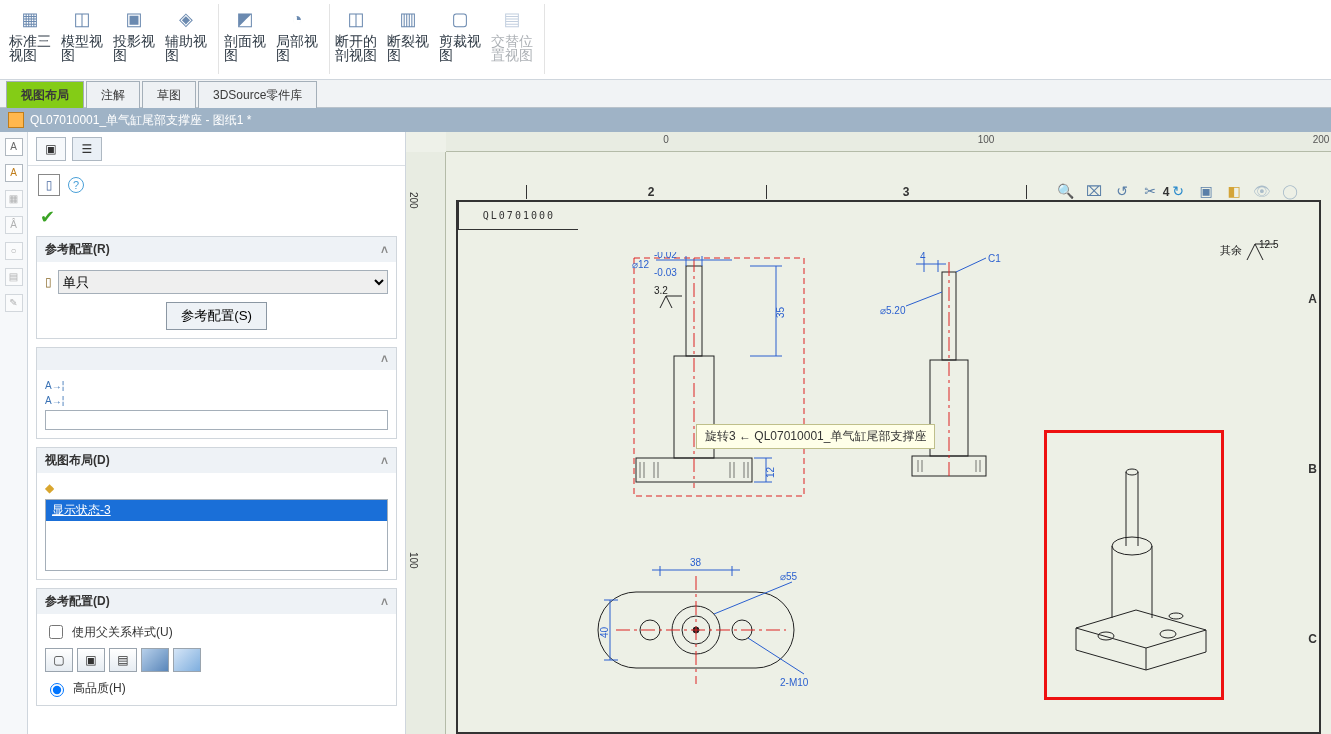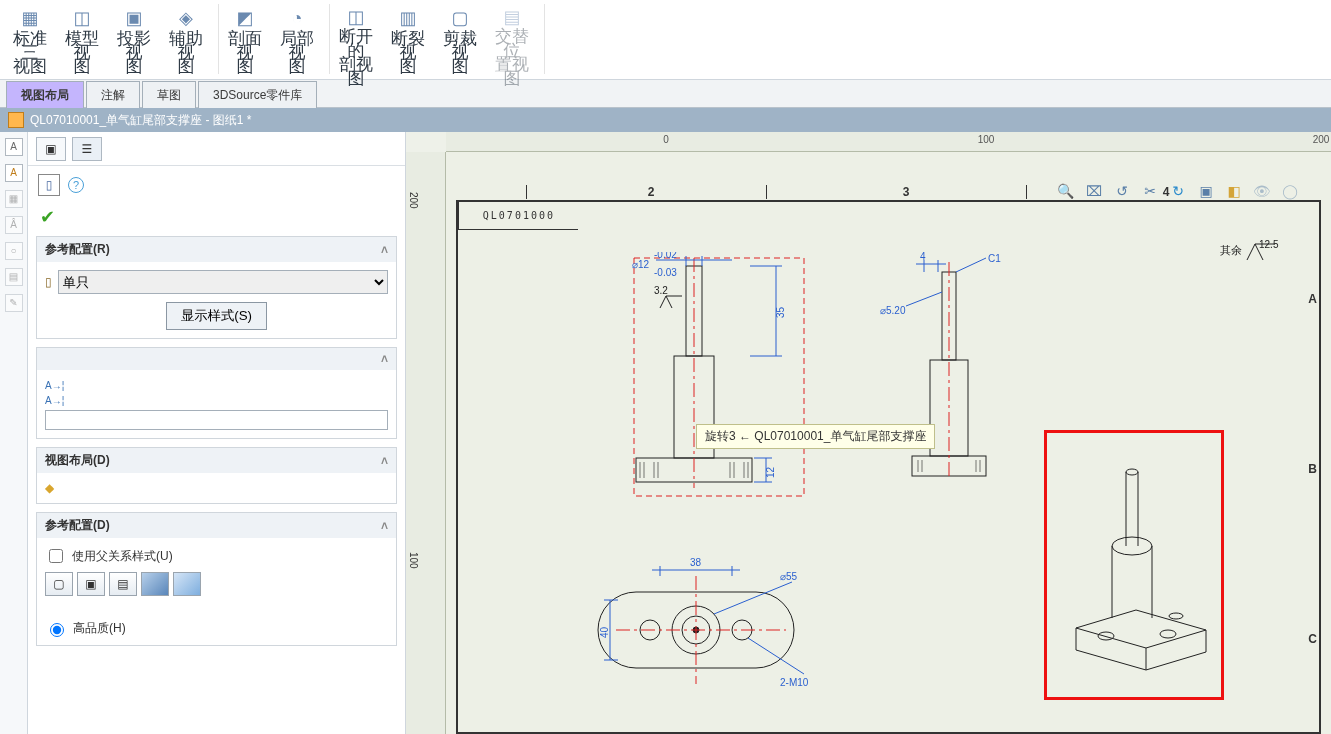--- a/index.html
+++ b/index.html
@@ -3,25 +3,25 @@
 <meta charset="utf-8">
 <style>
   html,body{margin:0;padding:0;font-family:"Microsoft YaHei",Arial,sans-serif;font-size:12px;color:#333;background:#fff;overflow:hidden;width:1331px;height:734px}
   *{box-sizing:border-box}
   
   .ribbon{height:80px;background:#fff;border-bottom:1px solid #cfd6dd;display:flex;padding:4px 6px 0 6px;gap:2px}
   .ribGroup{display:flex;gap:4px;padding-right:8px;border-right:1px solid #e3e3e3;height:70px}
   .ribBtn{width:48px;display:flex;flex-direction:column;align-items:center;justify-content:flex-start;padding-top:2px;cursor:pointer}
   .ribBtn.disabled{opacity:.4;cursor:default}
   .ribIcon{width:26px;height:26px;display:flex;align-items:center;justify-content:center;font-size:18px;color:#6b8ab0}
-  .ribLbl{text-align:center;line-height:14px;font-size:17px;margin-top:2px;color:#2f3a45}
+  .ribLbl{text-align:left;line-height:14px;font-size:14px;margin-top:2px;color:#2f3a45}
   
   .tabsRow{height:28px;background:#f1f3f5;border-bottom:1px solid #b9c2cb;display:flex;align-items:flex-end;padding-left:6px}
   .tab{padding:5px 14px 4px;border:1px solid #a4afb9;border-bottom:none;margin-right:2px;background:#eef1f4;color:#3a3a3a;cursor:pointer;position:relative;top:1px}
-  .tab.active{background:#c4b5fd;font-weight:bold}
+  .tab.active{background:#84cc16;font-weight:bold}
   
   .docBar{height:24px;background:#9fb3c6;display:flex;align-items:center;padding-left:8px;color:#fff;font-size:12px}
   .docIcon{width:16px;height:16px;margin-right:6px;background:#ffb74d;border:1px solid #c07d1a}
   
   .main{display:flex;height:602px}
   .leftMini{width:28px;background:#f6f8fa;border-right:1px solid #cfd6dd;display:flex;flex-direction:column;align-items:center;padding-top:6px;gap:8px}
   .miniBtn{width:18px;height:18px;border:1px solid #b0b8c0;background:#fff;font-size:10px;line-height:16px;text-align:center;color:#6a6a6a}
   
   .propPanel{width:378px;background:#fff;border-right:1px solid #cfd6dd;display:flex;flex-direction:column}
   .propTabs{height:34px;display:flex;align-items:center;padding-left:8px;gap:6px;border-bottom:1px solid #dadfe4}
@@ -169,21 +169,21 @@
             <span>参考配置(R)</span>
             <span class="coll">˄</span>
           </div>
         <div class="secBody">
           <div class="combo">
             <span style="color:#8a6a2a">▯</span>
             <select>
               <option>单只</option>
             </select>
           </div>
-          <button class="btnSmall">显示样式(S)</button>
+          <button class="btnSmall">参考配置(S)</button>
         </div>
       </div>
 
       <div class="section">
         <div class="secHead">
           <span class="coll">˄</span>
         </div>
         <div class="secBody">
           <div class="arrowOpt">A→¦</div>
           <div class="arrowOpt">A→¦</div>
@@ -191,41 +191,44 @@
         </div>
       </div>
 
       <div class="section">
         <div class="secHead">
             <span>视图布局(D)</span>
             <span class="coll">˄</span>
           </div>
         <div class="secBody">
           <span style="color:#d9a62e">◆</span>
+          <div class="listBox">
+            <div class="selItem">显示状态-3</div>
+          </div>
         </div>
       </div>
 
       <div class="section">
         <div class="secHead">
             <span>参考配置(D)</span>
             <span class="coll">˄</span>
           </div>
         <div class="secBody">
           <label class="ck" style="font-weight:normal">
               <input type="checkbox" style="">
               <span>使用父关系样式(U)</span>
             </label>
           <div class="styleBtns">
             <div class="styleBtn">▢</div>
             <div class="styleBtn">▣</div>
             <div class="styleBtn">▤</div>
             <div class="styleBtn shaded"></div>
             <div class="styleBtn shaded" style="background:linear-gradient(135deg,#d5e5f6,#7eaede)"></div>
           </div>
-          <label class="ck" style="font-weight:normal;margin-top:24px">
+          <label class="ck" style="font-weight:normal;margin-top:8px">
               <input type="radio" checked="" style="">
               <span>高品质(H)</span>
             </label>
         </div>
       </div>
     </div>
   </div>
 
   <div class="canvas">
     <div class="hRuler">

